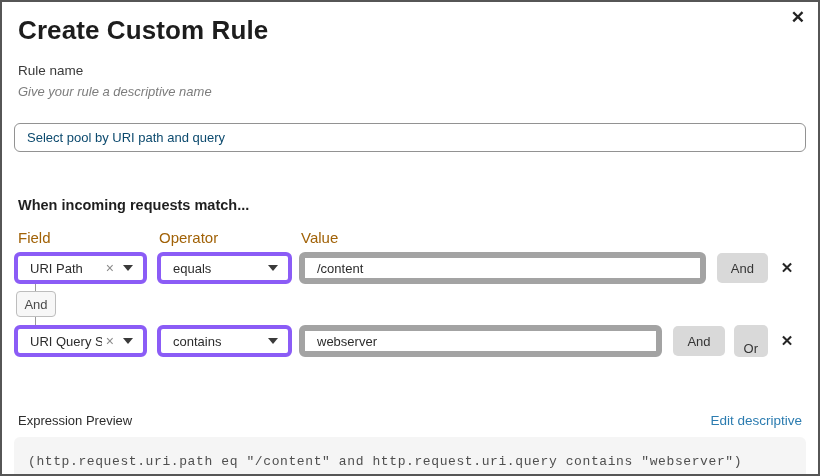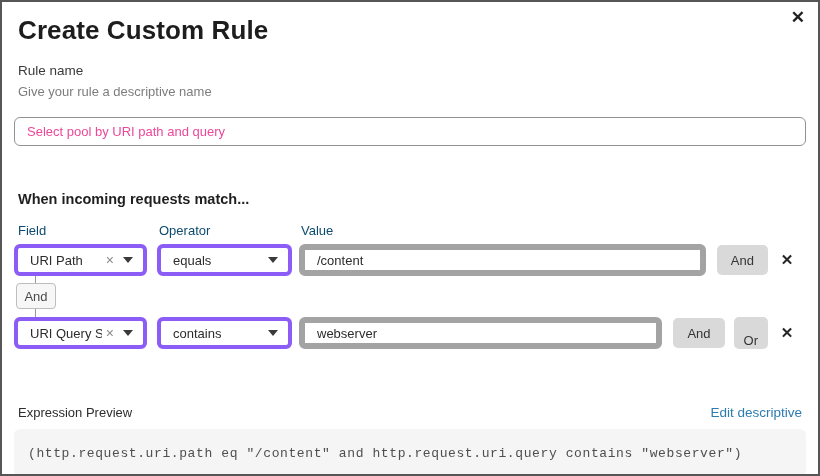--- a/index.html
+++ b/index.html
@@ -41,48 +41,49 @@
   }
   .field-label {
     margin-top: 17px;
     font-size: 13.5px;
     color: #3a3a3a;
   }
   .help-text {
     margin-top: 6px;
     font-size: 13px;
     color: #7d7d7d;
+    font-style: italic;
   }
   
   .ctrl-zone { margin: 0 -4px; }
   .text-input {
     display: block;
     width: 100%;
     height: 29px;
-    margin-top: 18px;
+    margin-top: 24px;
     border: 1px solid #929292;
     border-radius: 6px;
     padding: 0 12px;
     font-size: 13px;
-    color: #ec4899;
+    color: #0c4a6e;
     font-family: "Liberation Sans", sans-serif;
     background: #fff;
     outline: none;
   }
   .section-heading {
     margin-top: 45px;
     font-size: 14.5px;
     font-weight: 700;
     color: #1f1f1f;
   }
   .col-labels {
     display: flex;
     margin-top: 16px;
-    font-size: 13px;
-    color: #0c4a6e;
+    font-size: 15px;
+    color: #a16207;
     align-items: center;
   }
   .col-labels .col-field { width: 141px; }
   .col-labels .col-operator { width: 142px; }
   .cond-row {
     display: flex;
     align-items: center;
     margin-top: 6px;
     height: 32px;
   }

